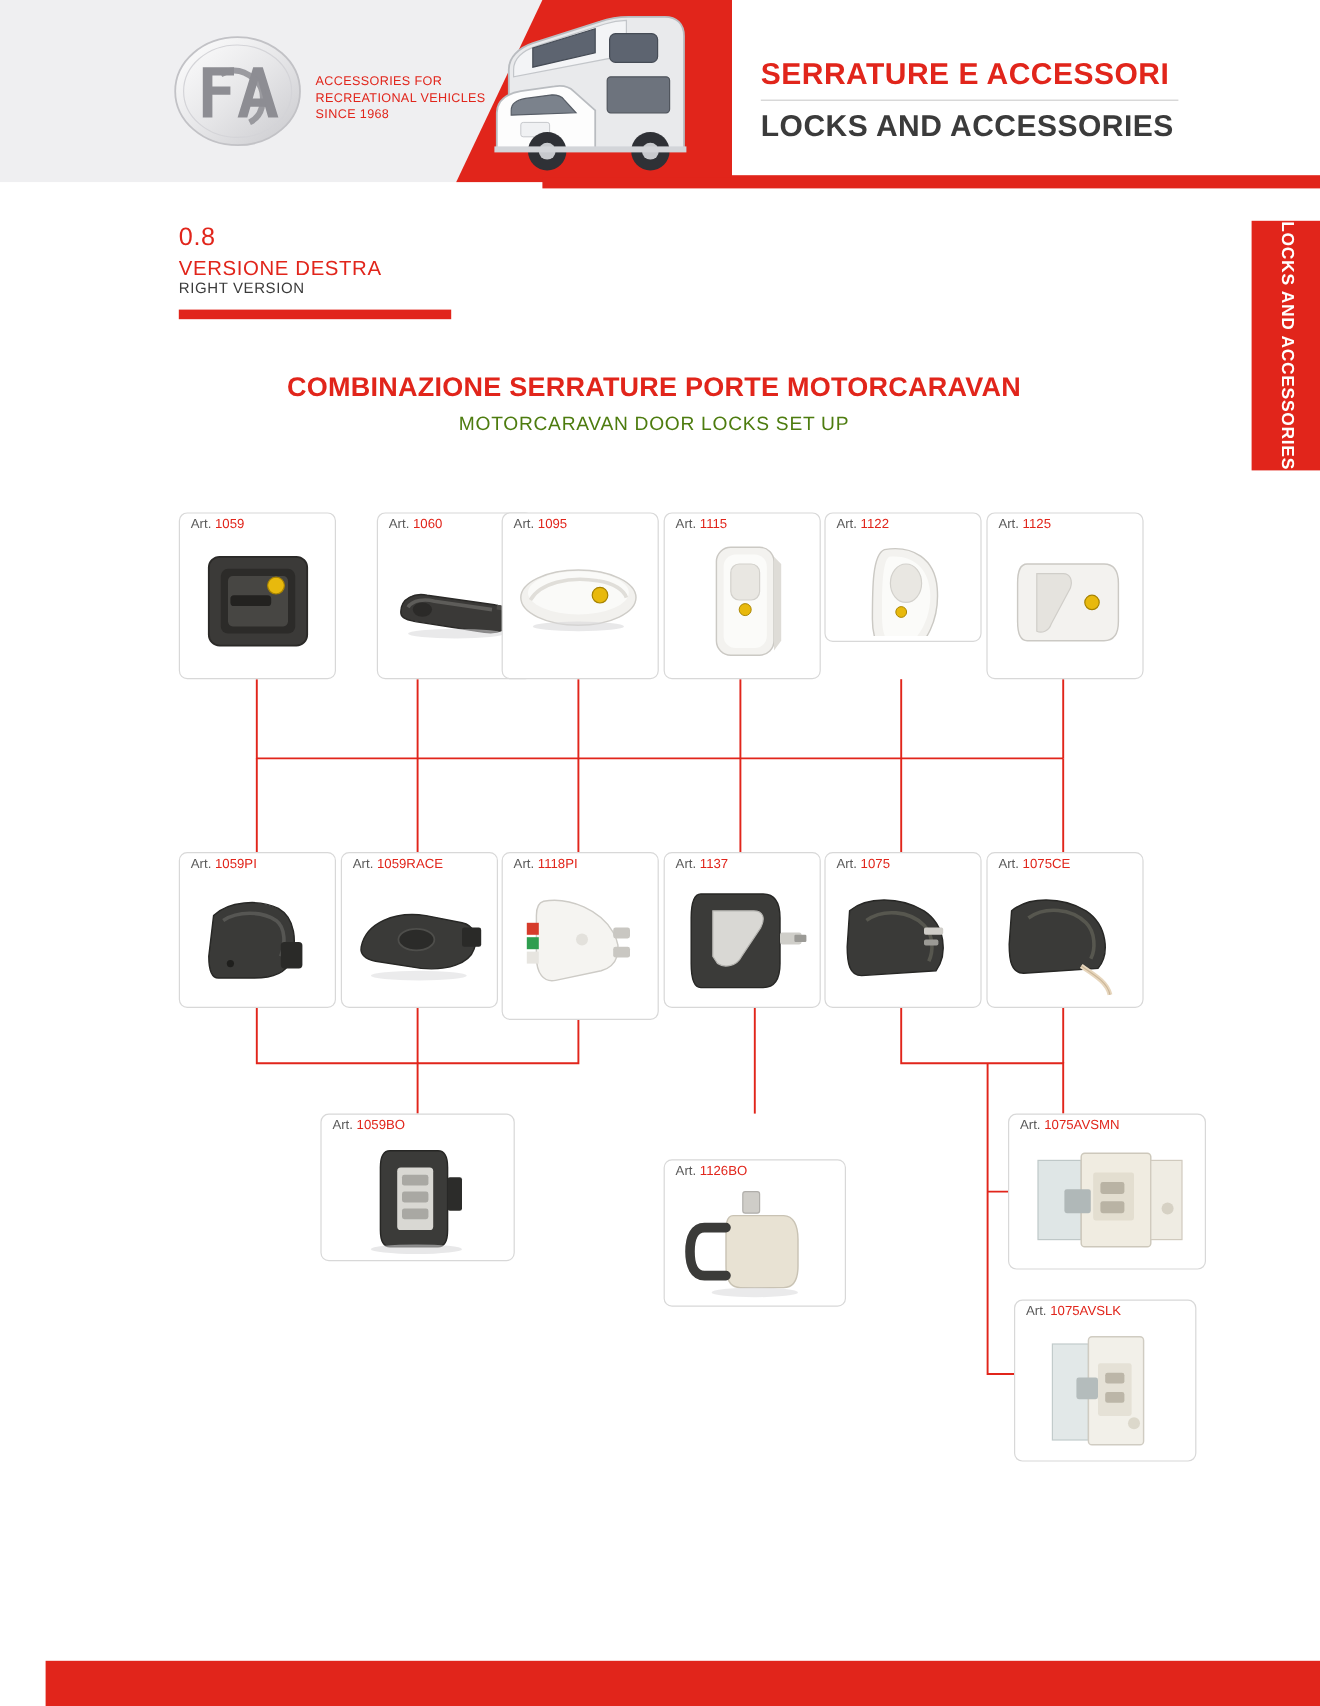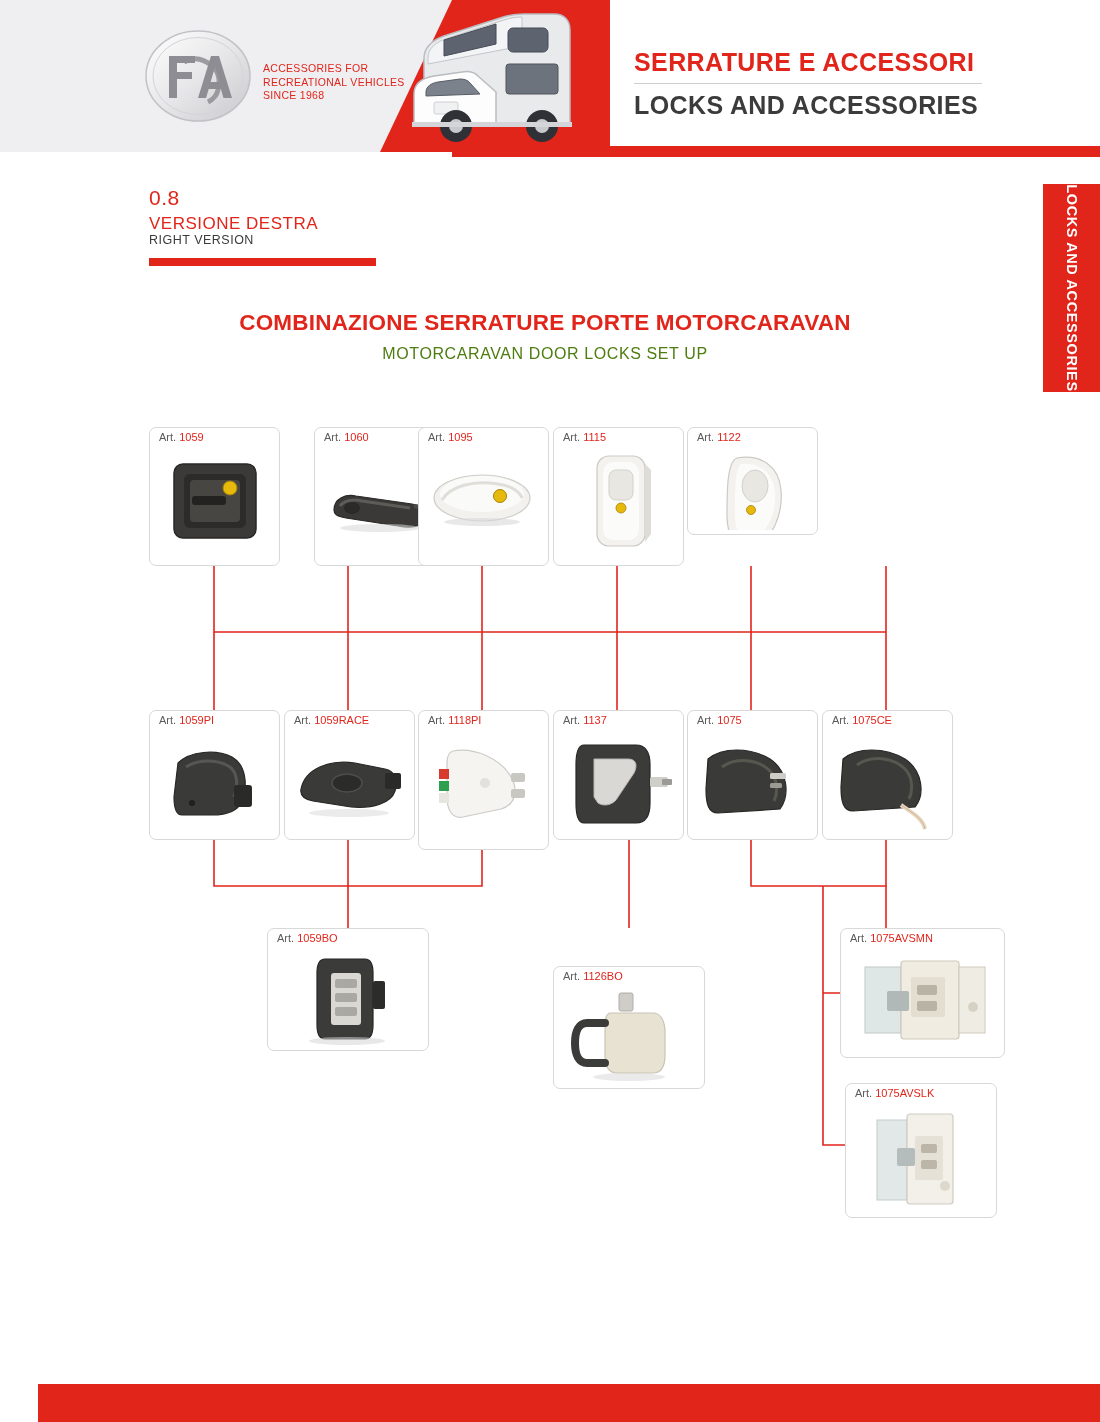--- a/index.html
+++ b/index.html
@@ -409,20 +409,30 @@
     <div class="card-art">
       <svg width="120" height="105" viewBox="0 0 120 105">
         <path d="M44 8 C68 4 86 16 88 40 C90 64 80 90 60 96 C44 100 34 88 34 66 C34 40 34 12 44 8 Z" fill="#f3f2ef" stroke="#cbc9c4" stroke-width="1.2"></path>
         <path d="M48 14 C66 12 80 22 82 42 C84 62 74 84 60 88 C48 92 42 82 42 64 C42 42 42 18 48 14 Z" fill="#fbfbf9"></path>
         <ellipse cx="62" cy="36" rx="13" ry="16" fill="#e9e7e2" stroke="#d3d1cc" stroke-width="1"></ellipse>
         <circle cx="58" cy="60" r="4.5" fill="#e8b90d" stroke="#a78300" stroke-width="0.8"></circle>
       </svg>
     </div>
   </div>
 
+  <div class="card" style="left:822px; top:427px; width:131px; height:139px;">
+    <div class="card-label">Art. <b>1125</b></div>
+    <div class="card-art">
+      <svg width="120" height="100" viewBox="0 0 120 100">
+        <path d="M28 20 L92 20 C100 20 104 26 104 36 L104 68 C104 78 100 84 92 84 L28 84 C22 84 20 78 20 68 L20 36 C20 26 22 20 28 20 Z" fill="#f3f2ef" stroke="#cbc9c4" stroke-width="1.2"></path>
+        <path d="M36 28 L58 28 C64 28 66 34 64 40 L48 70 C46 76 40 78 36 76 Z" fill="#e5e3de" stroke="#d0cec9" stroke-width="1"></path>
+        <circle cx="82" cy="52" r="6" fill="#e8b90d" stroke="#a78300" stroke-width="1"></circle>
+      </svg>
+    </div>
+  </div>
 
   <div class="card" style="left:149px; top:710px; width:131px; height:130px;">
     <div class="card-label">Art. <b>1059PI</b></div>
     <div class="card-art">
       <svg width="118" height="100" viewBox="0 0 118 100">
         <path d="M22 30 C34 18 60 16 76 24 C90 32 92 52 86 68 C82 78 70 82 56 82 L26 82 C20 82 18 74 18 64 Z" fill="#3a3a38" stroke="#272725" stroke-width="1.2"></path>
         <path d="M30 34 C42 26 62 26 74 34 C82 40 82 54 78 64" fill="none" stroke="#565653" stroke-width="3"></path>
         <rect x="78" y="52" width="18" height="22" rx="3" fill="#2a2a28"></rect>
         <circle cx="36" cy="70" r="3" fill="#1f1f1d"></circle>
       </svg>

